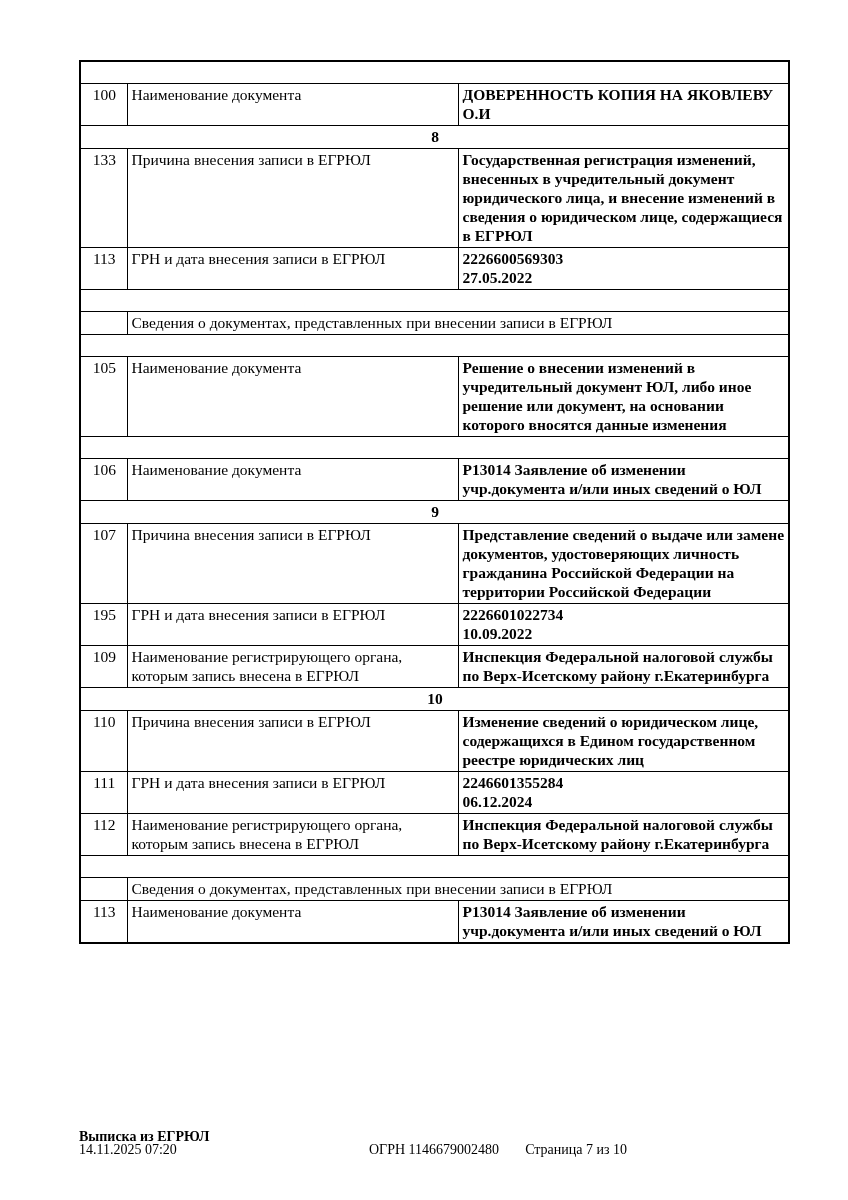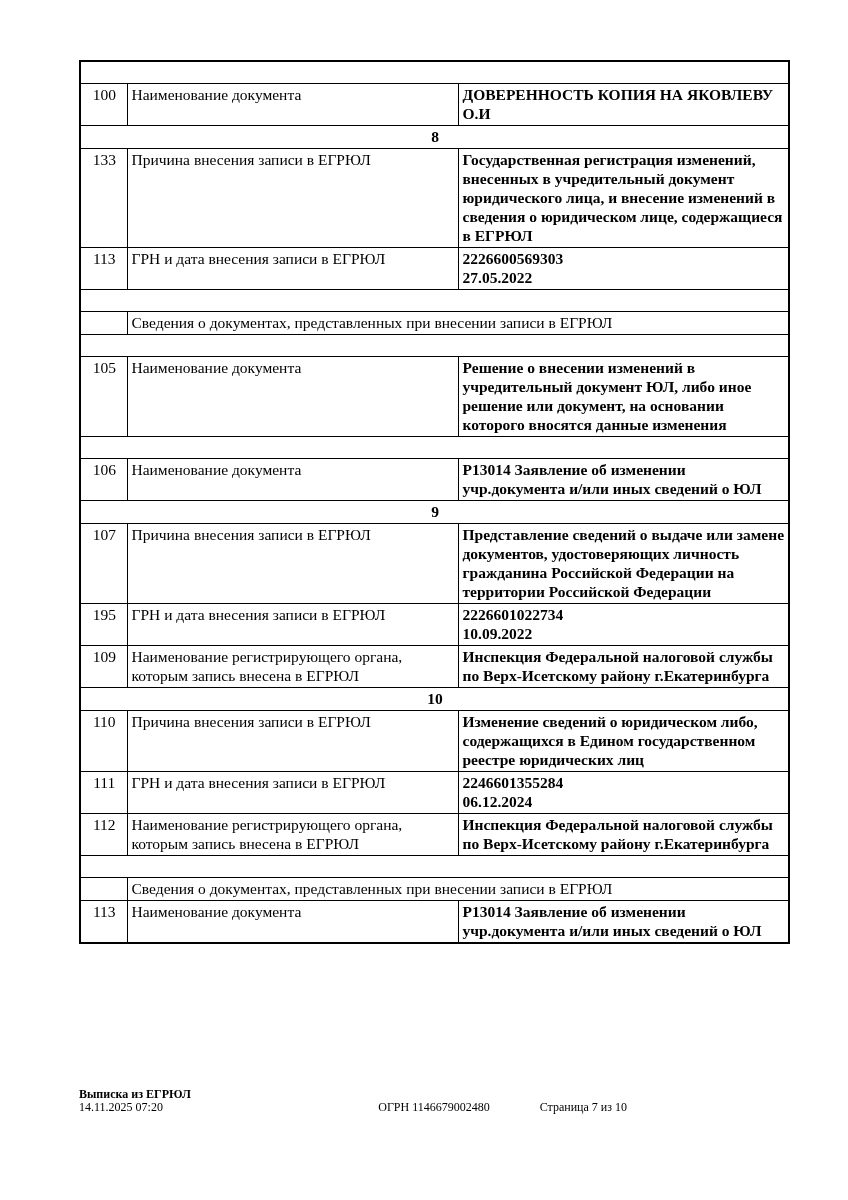--- a/index.html
+++ b/index.html
@@ -36,23 +36,23 @@
   td.spacer-cell { height: 22px; padding: 0; }
   td.section-num-cell {
     text-align: center;
     font-weight: bold;
     height: 21px;
   }
   td.section-title-cell { }
   td.value-cell { white-space: pre-line; font-weight: bold; }
   .footer {
     position: absolute;
-    left: 0; top: 1088px;
+    left: 0; top: 1130px;
     width: 675px; height: 30px;
-    font-size: 12px;
+    font-size: 14px;
     line-height: 13px;
   }
   .footer-left {
     position: absolute;
     left: 79px; top: 0;
   }
   .footer-doc-name { font-weight: bold; }
   .footer-center {
     position: absolute;
     left: 79px; top: 13px;
@@ -140,21 +140,21 @@
           <td class="col-num">109</td>
           <td class="label-cell">Наименование регистрирующего органа, которым запись внесена в ЕГРЮЛ</td>
           <td class="value-cell">Инспекция Федеральной налоговой службы по Верх-Исетскому району г.Екатеринбурга</td>
         </tr>
         <tr>
           <td class="section-num-cell" colspan="3">10</td>
         </tr>
         <tr>
           <td class="col-num">110</td>
           <td class="label-cell">Причина внесения записи в ЕГРЮЛ</td>
-          <td class="value-cell">Изменение сведений о юридическом либо, содержащихся в Едином государственном реестре юридических лиц</td>
+          <td class="value-cell">Изменение сведений о юридическом лице, содержащихся в Едином государственном реестре юридических лиц</td>
         </tr>
         <tr>
           <td class="col-num">111</td>
           <td class="label-cell">ГРН и дата внесения записи в ЕГРЮЛ</td>
           <td class="value-cell">2246601355284
 06.12.2024</td>
         </tr>
         <tr>
           <td class="col-num">112</td>
           <td class="label-cell">Наименование регистрирующего органа, которым запись внесена в ЕГРЮЛ</td>

